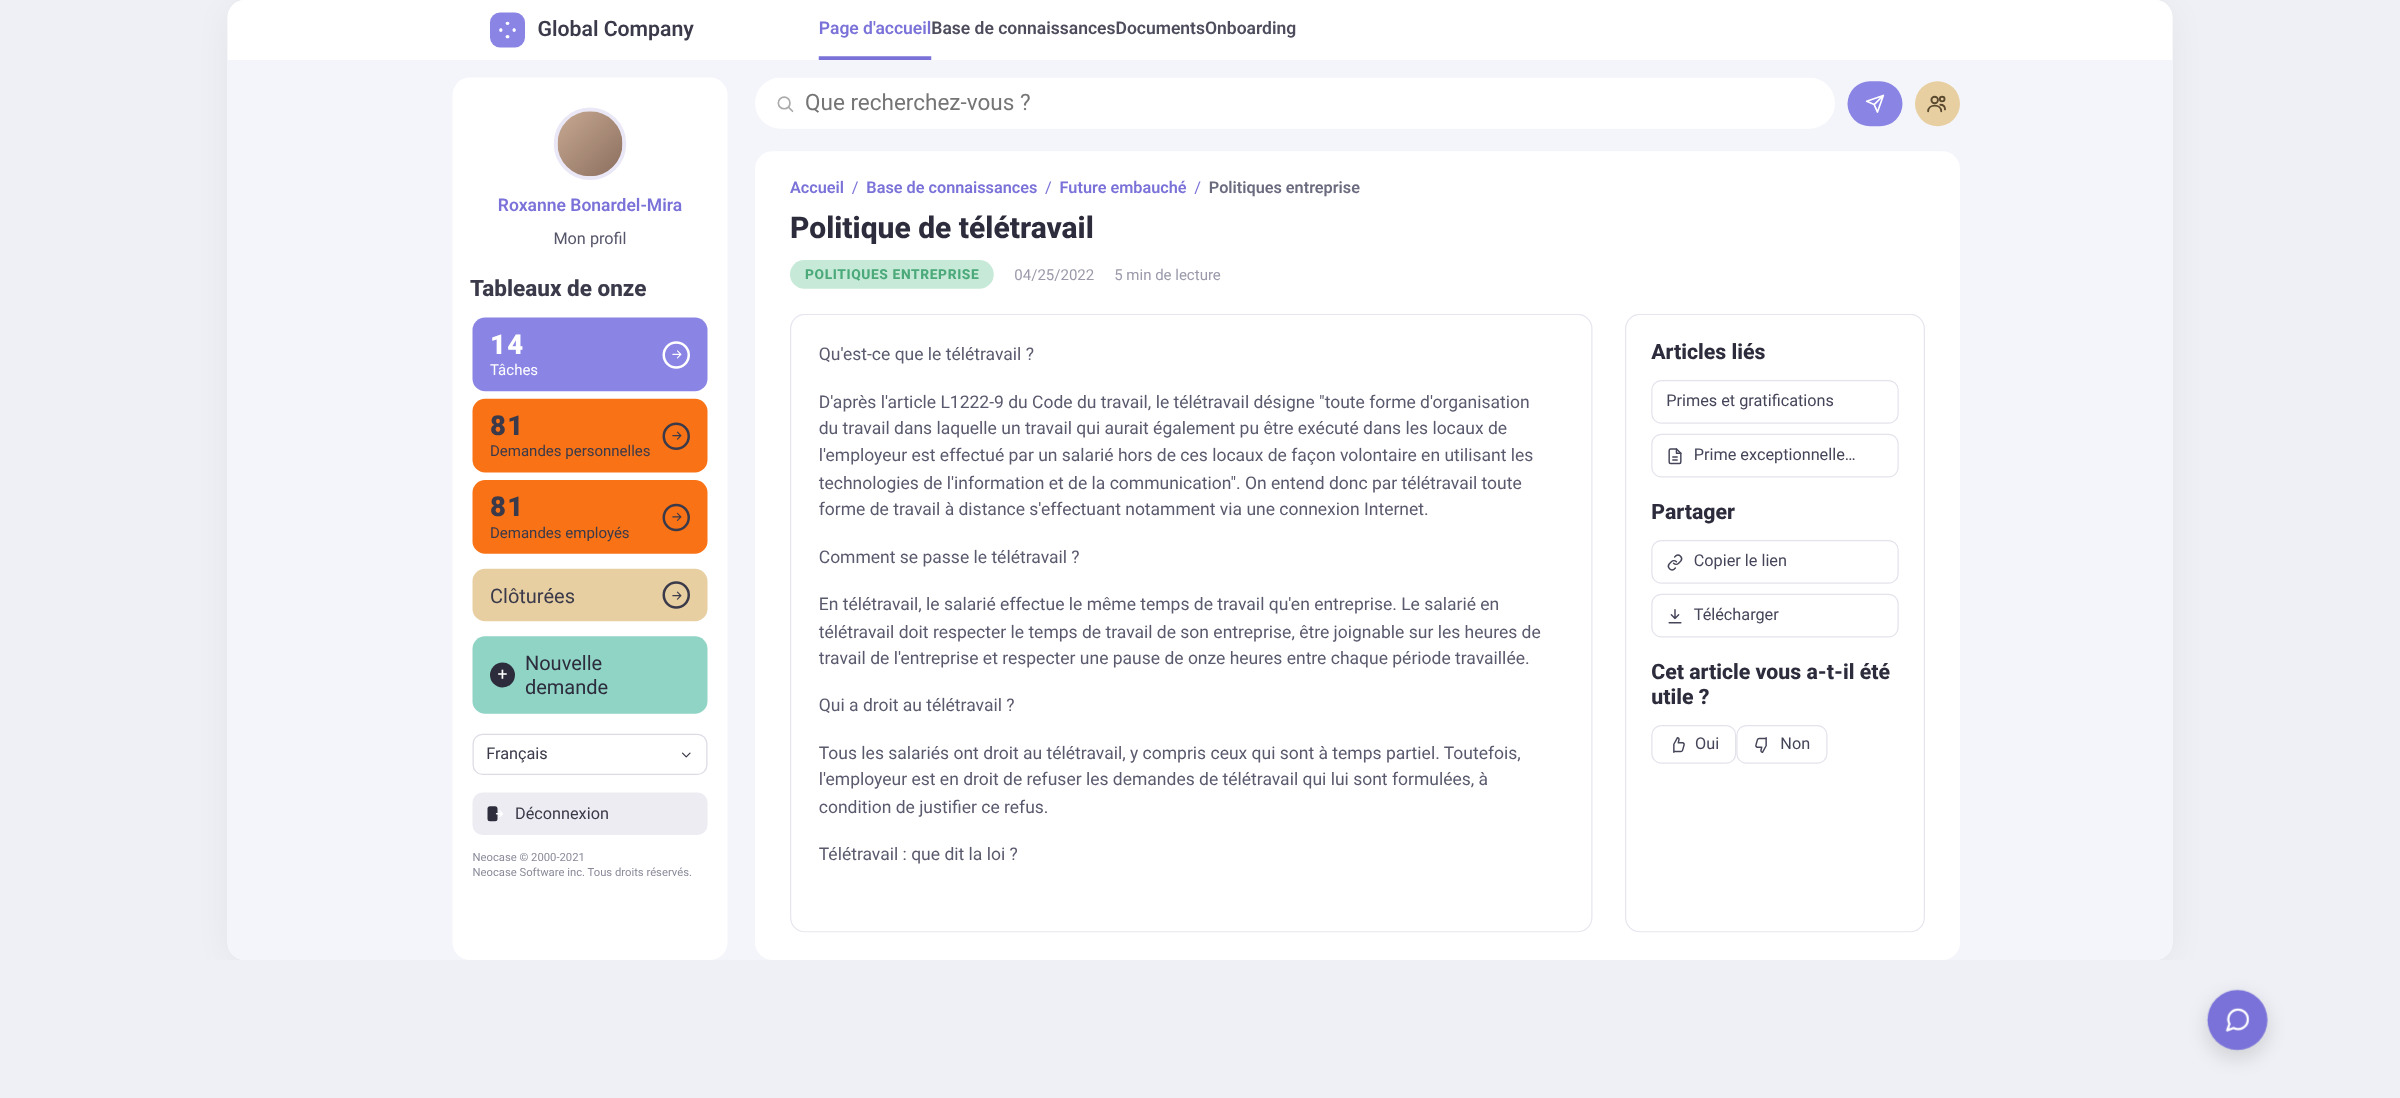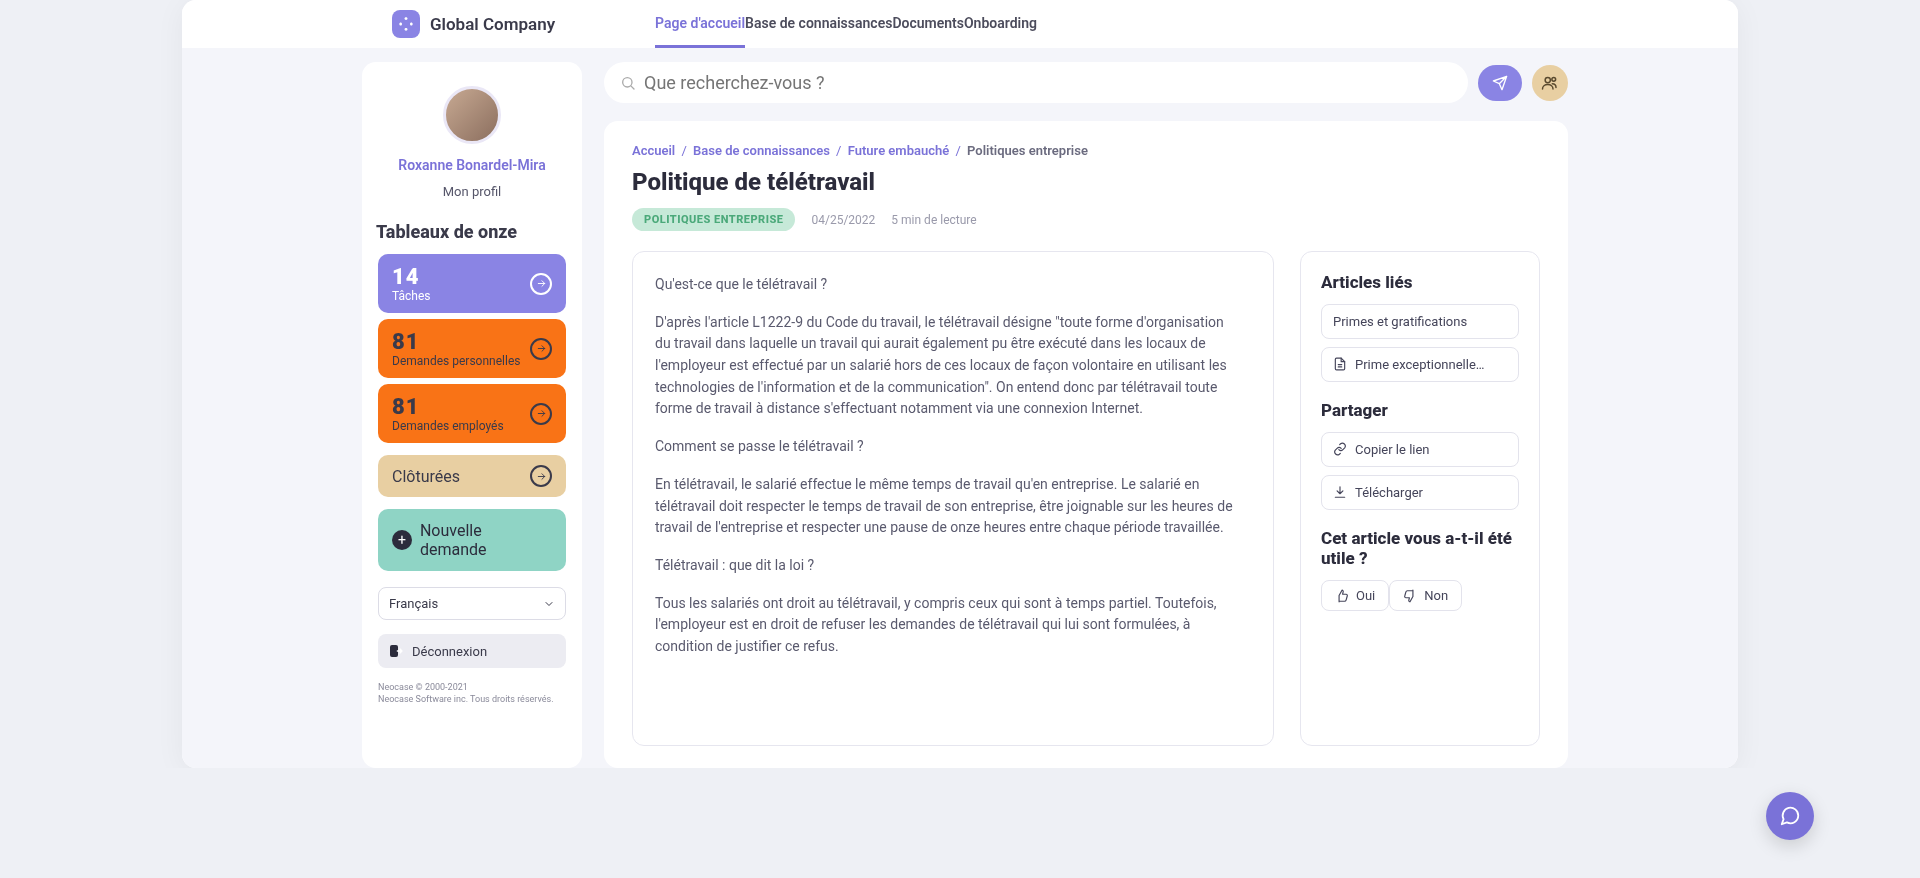--- a/index.html
+++ b/index.html
@@ -54,21 +54,21 @@
   .tag{background:#c6e9d8;color:#4ba97a;font-size:11px;font-weight:800;letter-spacing:.5px;padding:5px 12px;border-radius:14px;}
   .meta-txt{font-size:12px;color:#9a9aab;}
   .two-col{flex:1;display:flex;gap:26px;overflow:hidden;}
   .article-box{flex:1;border:1px solid #e6e6ef;border-radius:12px;padding:22px 16px 22px 22px;overflow:hidden;position:relative;}
   .article-scroll{height:100%;overflow-y:auto;padding-right:18px;}
   .article-scroll::-webkit-scrollbar{width:6px;}
   .article-scroll::-webkit-scrollbar-thumb{background:#d7d7e2;border-radius:3px;}
   .article-scroll p{font-size:14px;color:#5a5a6e;line-height:1.55;margin-bottom:16px;}
   .aside{width:240px;border:1px solid #e6e6ef;border-radius:12px;padding:20px;}
   .aside h3{font-size:17px;font-weight:800;color:#2c2c3c;margin-bottom:12px;}
-  .aside-btn{border:1px solid #e3e3ec;border-radius:8px;padding:9px 11px;font-size:13px;color:#45455a;display:flex;gap:8px;cursor:pointer;margin-bottom:8px;white-space:nowrap;overflow:hidden;text-overflow:ellipsis;}
+  .aside-btn{border:1px solid #e3e3ec;border-radius:8px;padding:9px 11px;font-size:13px;color:#45455a;display:flex;align-items:center;gap:8px;cursor:pointer;margin-bottom:8px;white-space:nowrap;overflow:hidden;text-overflow:ellipsis;}
   .aside-section{margin-top:18px;}
   .vote-row{display:flex;}
   .vote-btn{border:1px solid #e3e3ec;border-radius:8px;padding:7px 13px;font-size:13px;color:#45455a;display:flex;align-items:center;gap:7px;cursor:pointer;}
   
   .chat-fab{position:fixed;right:106px;bottom:38px;width:48px;height:48px;border-radius:50%;background:#7a72d8;display:flex;align-items:center;justify-content:center;cursor:pointer;box-shadow:0 6px 18px rgba(0,0,0,.15);}
   .ico{stroke:currentColor;fill:none;stroke-width:2;stroke-linecap:round;stroke-linejoin:round;}
 </style>
 </head>
 <body>
 
@@ -197,22 +197,23 @@
           <span class="meta-txt">5 min de lecture</span>
         </div>
 
         <div class="two-col">
           <div class="article-box">
             <div class="article-scroll" id="article-scroll">
                 <p>Qu'est-ce que le télétravail ?</p>
                 <p>D'après l'article L1222-9 du Code du travail, le télétravail désigne "toute forme d'organisation du travail dans laquelle un travail qui aurait également pu être exécuté dans les locaux de l'employeur est effectué par un salarié hors de ces locaux de façon volontaire en utilisant les technologies de l'information et de la communication". On entend donc par télétravail toute forme de travail à distance s'effectuant notamment via une connexion Internet.</p>
                 <p>Comment se passe le télétravail ?</p>
                 <p>En télétravail, le salarié effectue le même temps de travail qu'en entreprise. Le salarié en télétravail doit respecter le temps de travail de son entreprise, être joignable sur les heures de travail de l'entreprise et respecter une pause de onze heures entre chaque période travaillée.</p>
+                <p>Qui a droit au télétravail ?</p>
+                <p>Tous les salariés ont droit au télétravail, y compris ceux qui sont à temps partiel. Toutefois, l'employeur est en droit de refuser les demandes de télétravail qui lui sont formulées, à condition de justifier ce refus.</p>
                 <p>Télétravail : que dit la loi ?</p>
-                <p>Tous les salariés ont droit au télétravail, y compris ceux qui sont à temps partiel. Toutefois, l'employeur est en droit de refuser les demandes de télétravail qui lui sont formulées, à condition de justifier ce refus.</p>
               </div>
           </div>
           <div class="aside">
             <h3>Articles liés</h3>
             <div id="related-list">
                 <div class="aside-btn">
                   <span>Primes et gratifications</span>
                 </div>
                 <div class="aside-btn">
                   <svg width="14" height="14" viewBox="0 0 24 24" class="ico">

